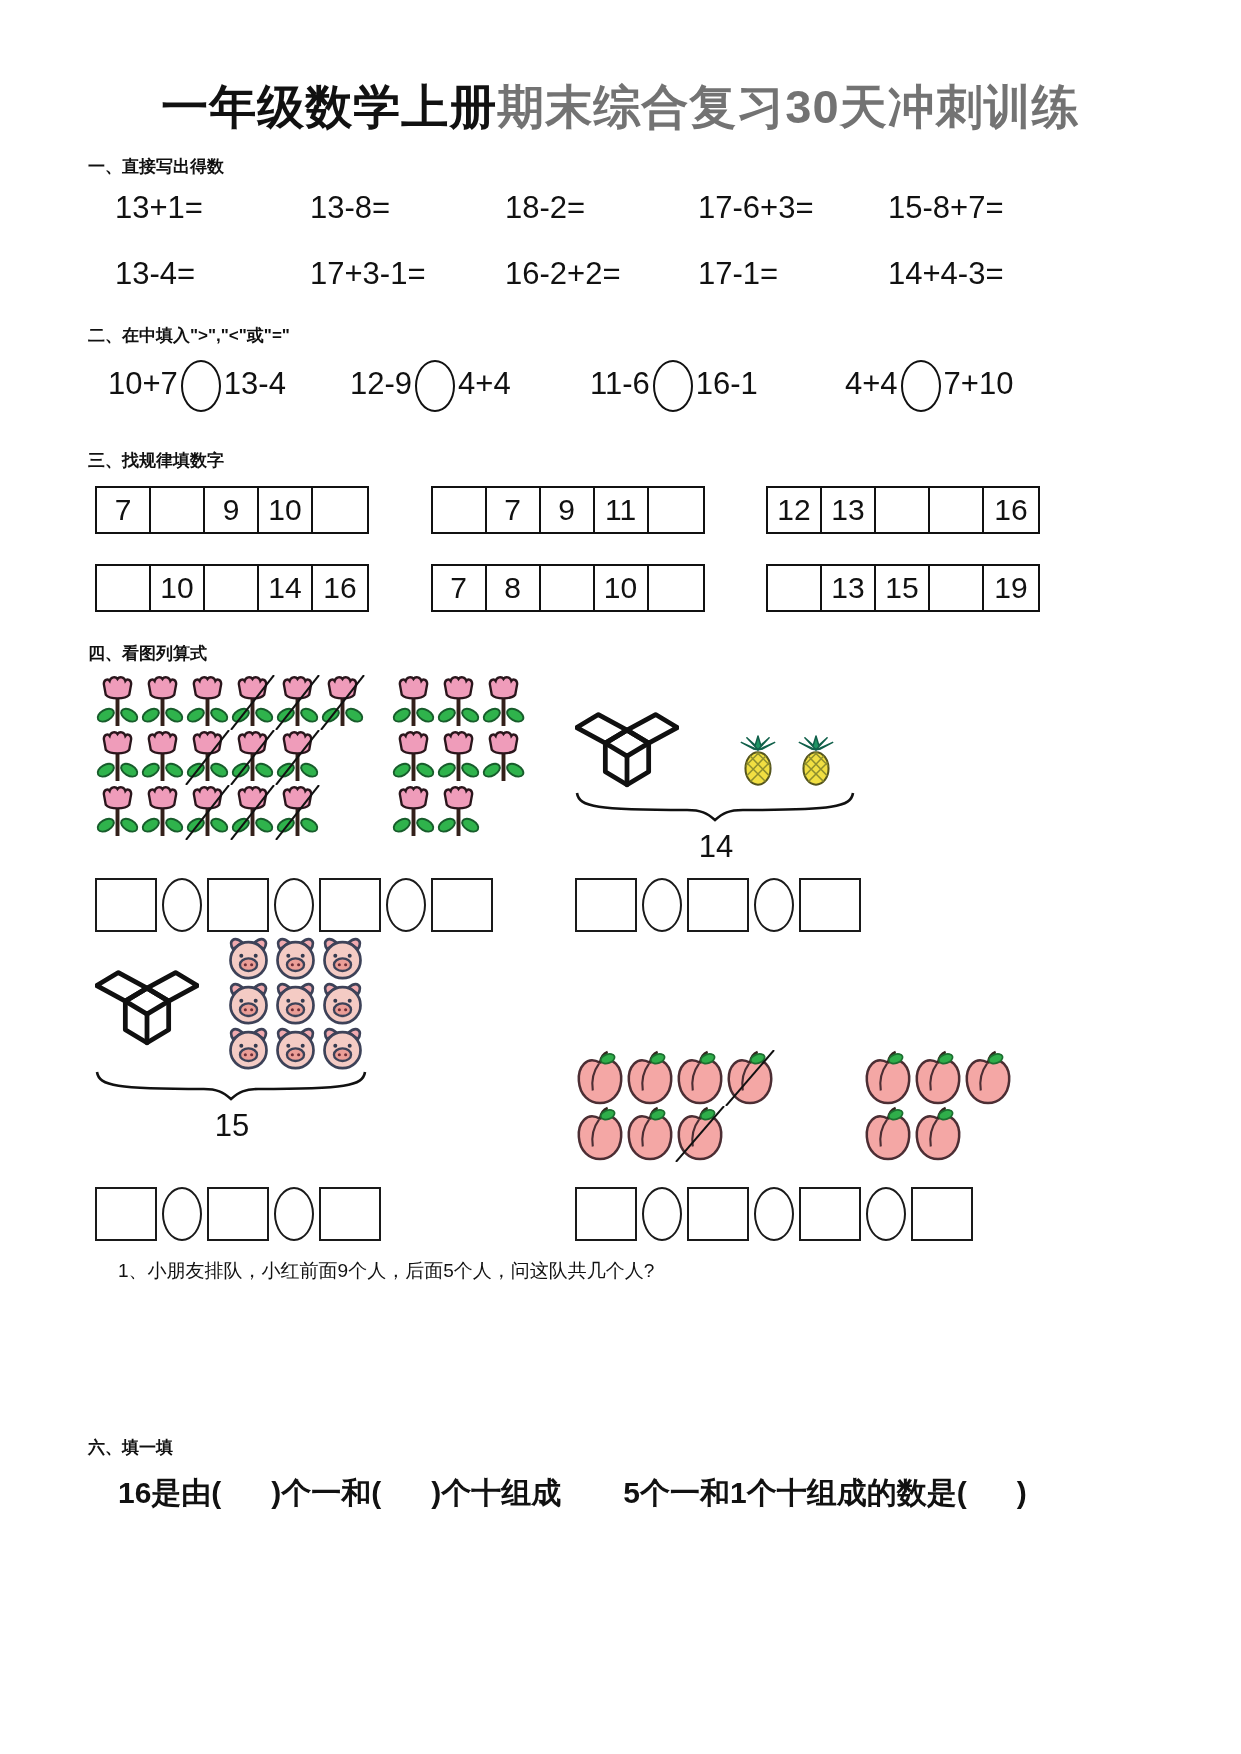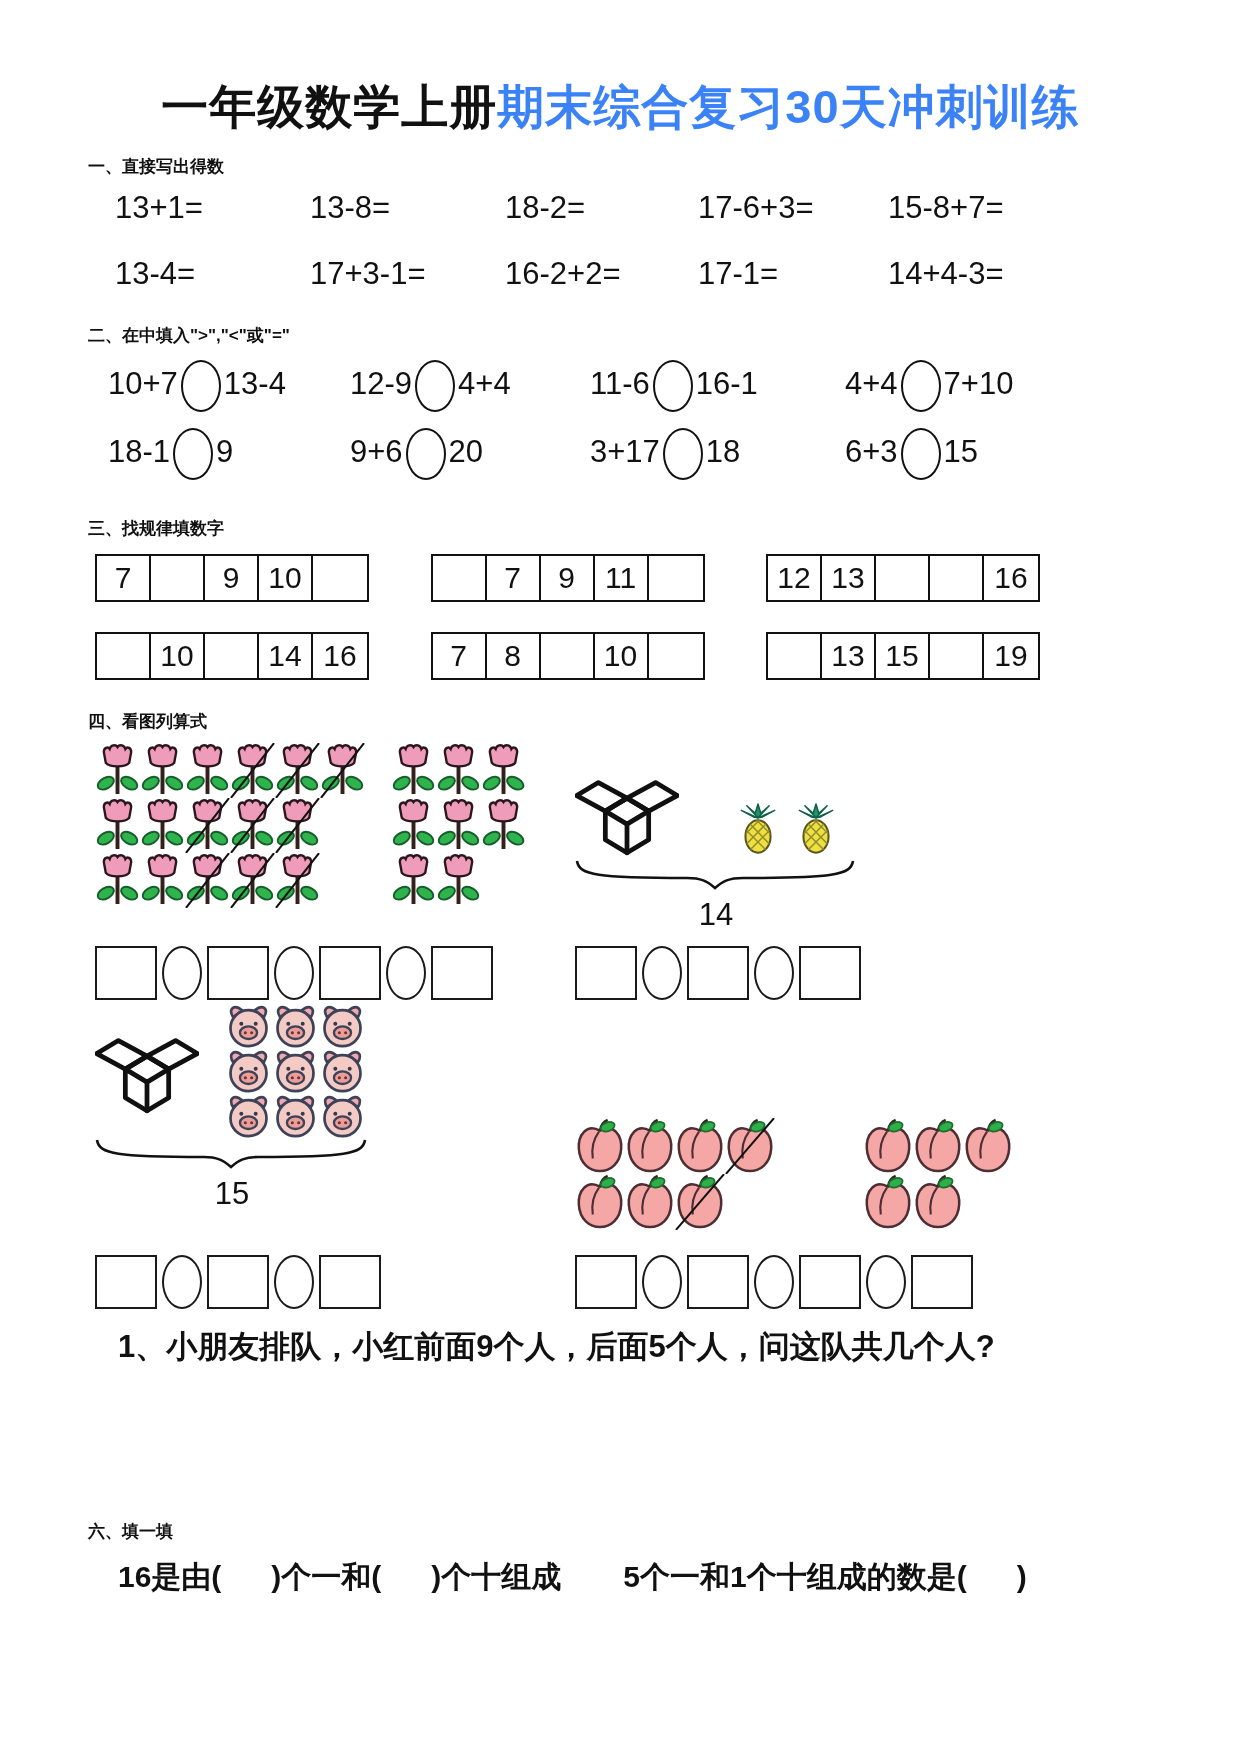--- a/index.html
+++ b/index.html
@@ -49,21 +49,21 @@
   .pig-items .boxicon { margin:14px 26px 0 0; }
   .pig-grid { display:grid; grid-template-columns:repeat(3,47px); }
   .brace-label { text-align:center; font-size:31px; margin-top:2px; }
   .peach-cell { margin-top:115px; }
 
   .ans-row { display:flex; align-items:center; gap:5px; margin-top:10px; height:60px; }
   .ans2 { margin-top:22px; }
   .ans-box { width:62px; height:54px; border:2.2px solid #1a1a1a; background:#fff; }
   .ans-circle { width:40px; height:54px; border:2.2px solid #1a1a1a; border-radius:50%; background:#fff; }
 
-  .s5-problem { margin:14px 0 0 118px; font-size:31px; font-weight:700; }
+  .s5-problem { margin:14px 0 0 118px; font-size:19px; font-weight:400; }
   .s6-h { margin-top:152px; }
   .s6-line { margin:14px 0 0 118px; font-size:30px; font-weight:bold; }
   .pre { white-space:pre; }
   .s6-right { margin-left:62px; }
 </style>
 </head>
 <body>
 
 <div class="page">
 
@@ -110,21 +110,21 @@
           <path d="M60 45 L27 27 L2 42 L35 60 Z"></path>
           <path d="M60 45 L93 27 L118 42 L85 60 Z"></path>
           <path d="M35 60 L60 45 L85 60 L60 75 Z"></path>
           <path d="M35 60 L35 93 L60 108 L85 93 L85 60"></path>
           <path d="M60 75 L60 108"></path>
         </g>
       </symbol>
     </defs>
   </svg>
 
-  <div class="title"><span>一年级数学上册</span><span class="title-red" style="color: #3b82f6;">期末综合复习30天冲刺训练</span></div>
+  <div class="title"><span>一年级数学上册</span><span class="title-red" style="color: #737373;">期末综合复习30天冲刺训练</span></div>
 
 
   <div class="sec-h">一、直接写出得数</div>
   <div class="eq-row" id="s1r0">
       <span>13+1=</span>
       <span>13-8=</span>
       <span>18-2=</span>
       <span>17-6+3=</span>
       <span>15-8+7=</span>
     </div>
@@ -135,26 +135,20 @@
       <span>17-1=</span>
       <span>14+4-3=</span>
     </div>
 
   <div class="sec-h" style="margin-top:32px;">二、在中填入"&gt;","&lt;"或"="</div>
   <div class="cmp-row" id="s2r0">
       <span class="cmp-item"><span>10+7</span><span class="cmp-circle"></span><span>13-4</span></span>
       <span class="cmp-item"><span>12-9</span><span class="cmp-circle"></span><span>4+4</span></span>
       <span class="cmp-item"><span>11-6</span><span class="cmp-circle"></span><span>16-1</span></span>
       <span class="cmp-item"><span>4+4</span><span class="cmp-circle"></span><span>7+10</span></span>
-    </div>
-  <div class="cmp-row" id="s2r1">
-      <span class="cmp-item"><span>18-1</span><span class="cmp-circle"></span><span>9</span></span>
-      <span class="cmp-item"><span>9+6</span><span class="cmp-circle"></span><span>20</span></span>
-      <span class="cmp-item"><span>3+17</span><span class="cmp-circle"></span><span>18</span></span>
-      <span class="cmp-item"><span>6+3</span><span class="cmp-circle"></span><span>15</span></span>
     </div>
 
   <div class="sec-h" style="margin-top:34px;">三、找规律填数字</div>
   <div class="tbl-row" id="s3r0">
       <div class="ptable">
         <div class="ptable-cell">7</div>
         <div class="ptable-cell"></div>
         <div class="ptable-cell">9</div>
         <div class="ptable-cell">10</div>
         <div class="ptable-cell"></div>

